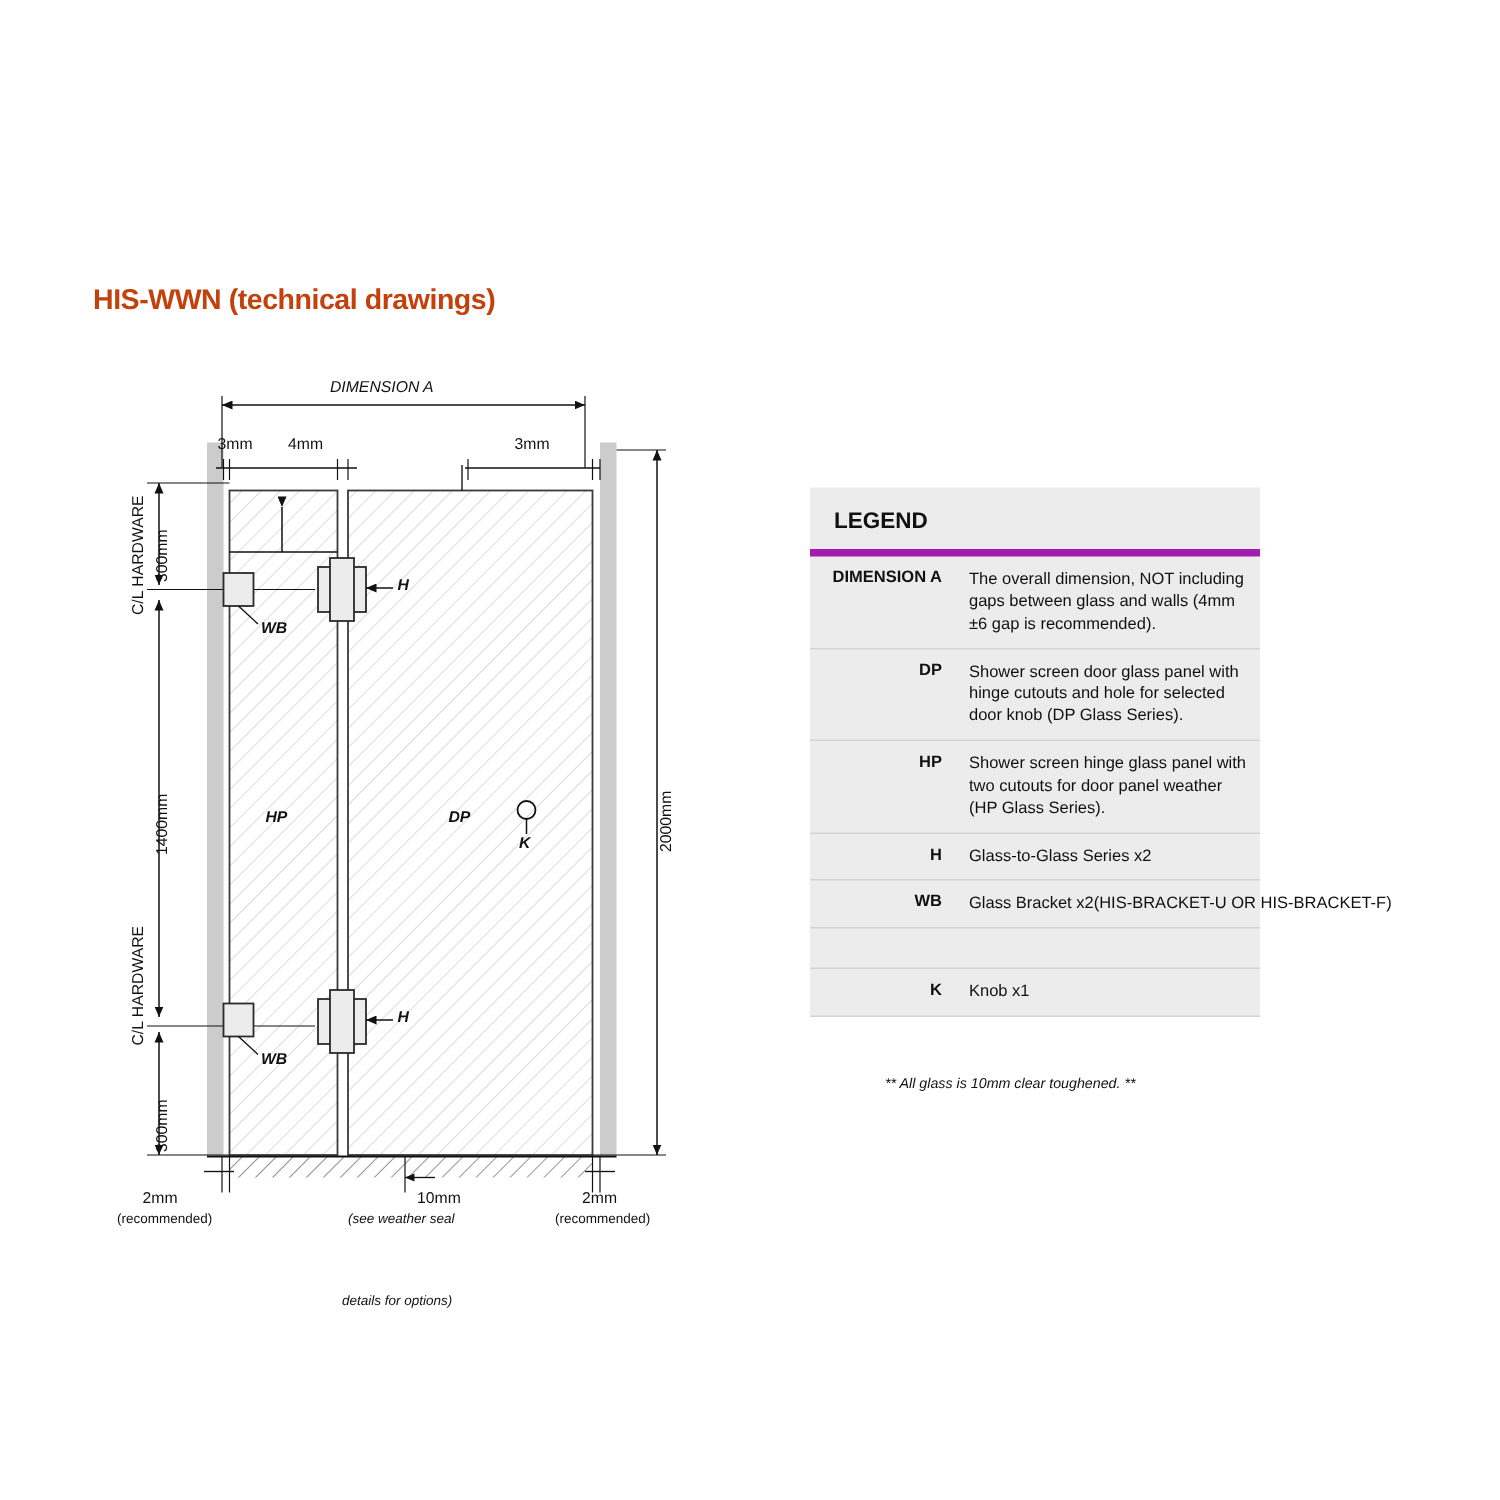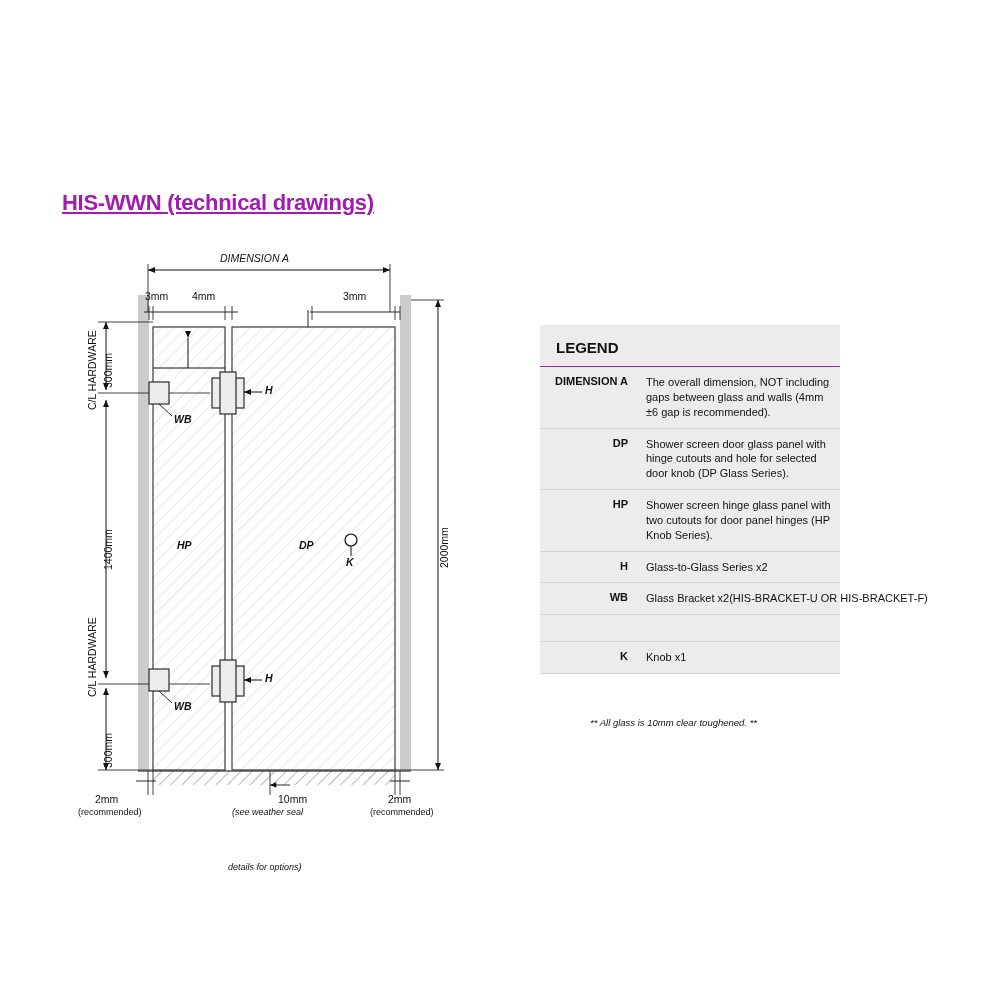--- a/index.html
+++ b/index.html
@@ -13,25 +13,24 @@
     position: relative;
     font-family: "Liberation Sans", sans-serif;
     color: #111;
     overflow: hidden;
   }
 
   #page-title {
     position: absolute;
     left: 62px;
     top: 190px;
-    font-size: 22px;
+    font-size: 19px;
     font-weight: bold;
     letter-spacing: -0.3px;
-    color: #a21caf;
-    text-decoration: underline;
+    color: #c2410c;
   }
 
   
   #drawing {
     position: absolute;
     left: 60px;
     top: 250px;
     width: 420px;
     height: 590px;
   }
@@ -60,21 +59,21 @@
     left: 540px;
     top: 325px;
     width: 300px;
     background: #ececec;
     padding: 0;
   }
   #legend-title {
     font-size: 15px;
     font-weight: bold;
     padding: 14px 0 10px 16px;
-    border-bottom: 1px solid #a21caf;
+    border-bottom: 5px solid #a21caf;
   }
   .legend-row {
     display: flex;
     border-bottom: 1px solid #d3d3d3;
     min-height: 30px;
   }
   .legend-row:last-of-type { border-bottom: none; }
   .legend-key {
     width: 98px;
     flex: 0 0 98px;
@@ -235,21 +234,21 @@
   <div class="legend-row">
     <div class="legend-key">DIMENSION A</div>
     <div class="legend-val">The overall dimension, NOT including gaps between glass and walls (4mm ±6 gap is recommended).</div>
   </div>
   <div class="legend-row">
     <div class="legend-key">DP</div>
     <div class="legend-val">Shower screen door glass panel with hinge cutouts and hole for selected door knob (DP Glass Series).</div>
   </div>
   <div class="legend-row">
     <div class="legend-key">HP</div>
-    <div class="legend-val">Shower screen hinge glass panel with two cutouts for door panel hinges (HP Knob Series).</div>
+    <div class="legend-val">Shower screen hinge glass panel with two cutouts for door panel weather (HP Glass Series).</div>
   </div>
   <div class="legend-row">
     <div class="legend-key">H</div>
     <div class="legend-val">Glass-to-Glass Series x2</div>
   </div>
   <div class="legend-row">
     <div class="legend-key">WB</div>
     <div class="legend-val wide">Glass Bracket x2(HIS-BRACKET-U OR HIS-BRACKET-F)</div>
   </div>
   <div class="legend-row spacer">

